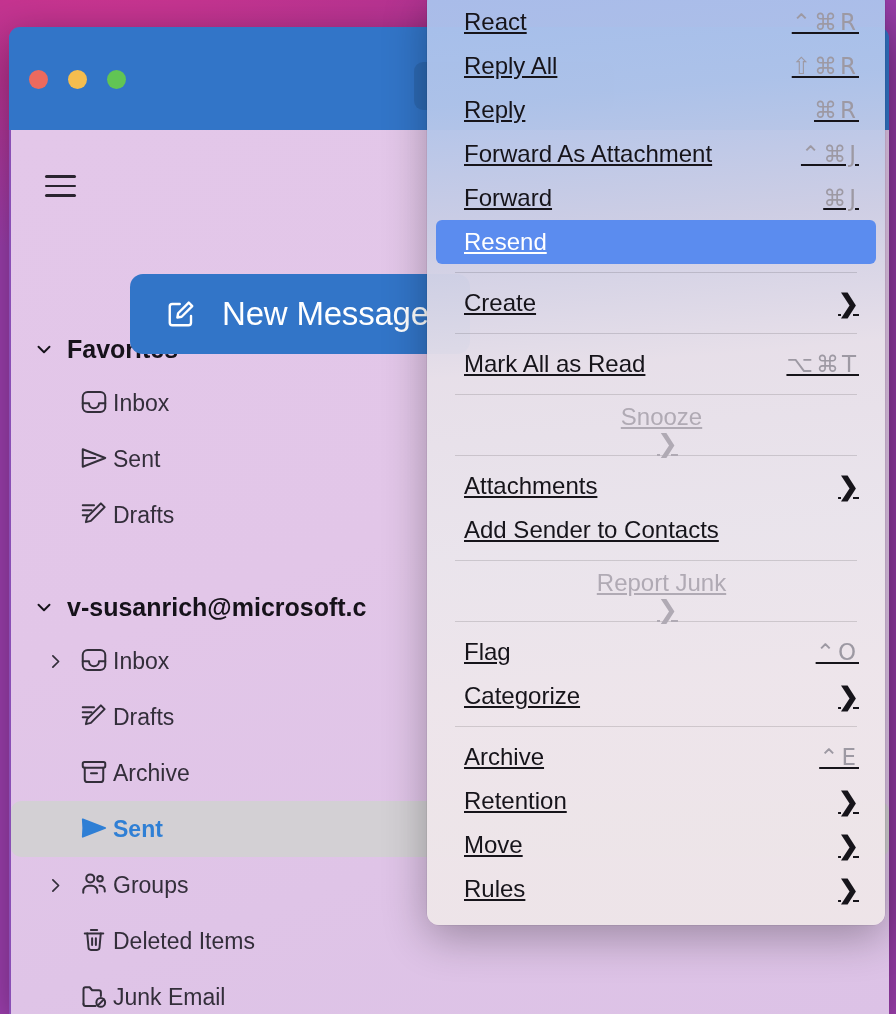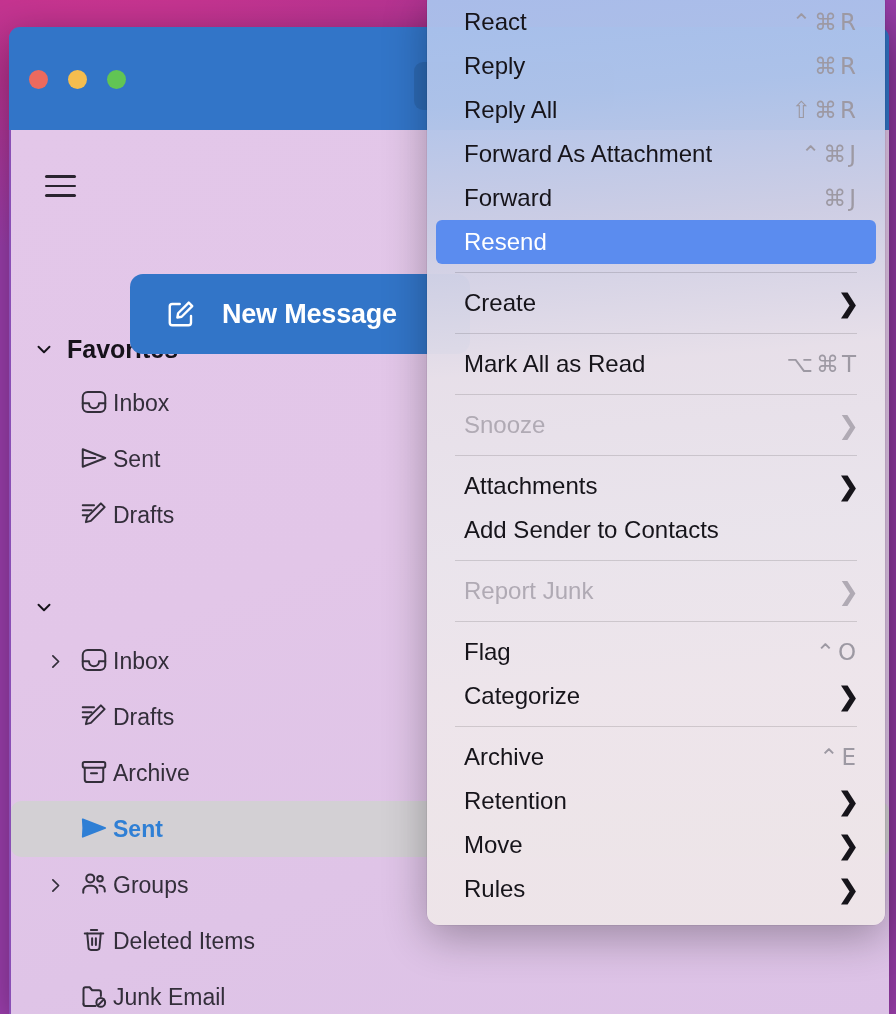--- a/index.html
+++ b/index.html
@@ -79,21 +79,21 @@
     border-radius: 13px;
     display: flex; align-items: center;
     color: #fff;
     border: none;
   }
   .new-message-btn .compose-icon {
     margin-left: 36px; width: 30px; height: 30px; flex: none;
   }
   .new-message-btn .nm-label {
     margin-left: 26px;
-    font-size: 27px; font-weight: 700; letter-spacing: -.2px;
+    font-size: 33px; font-weight: 400; letter-spacing: -.2px;
     white-space: nowrap;
   }
 
   .section-header {
     display: flex; align-items: center;
     height: 52px;
     padding-left: 22px;
     font-size: 25px; font-weight: 700; color: #16121a;
   }
   .section-header .twisty { width: 34px; flex: none; }
@@ -146,26 +146,27 @@
   .menu-item {
     position: relative;
     height: 44px;
     display: flex; align-items: center;
     padding: 0 17px 0 28px;
     margin: 0 9px;
     border-radius: 6px;
     color: #16141a;
     font-size: 24px;
     white-space: nowrap;
+    text-decoration: underline;
   }
   .menu-item.highlighted {
     background: #5b8cef;
     color: #ffffff;
   }
-  .menu-item.disabled { color: #b0aab4; }
+  .menu-item.disabled { color: #b0aab4; flex-direction: column; }
   .menu-item .mi-label { flex: 1 1 auto; }
   .menu-item .mi-shortcut {
     font-size: 23px;
     color: #9d99a3;
     letter-spacing: 3px;
     font-family: "DejaVu Sans", sans-serif;
   }
   .menu-item .chev {
     color: #16141a;
     font-size: 25px; font-weight: 700;
@@ -261,20 +262,21 @@
       </div>
 
       <div style="height:38px"></div>
 
       <div class="section-header">
         <span class="twisty">
           <svg viewBox="0 0 24 24" width="22" height="22" fill="none" stroke="#16121a" stroke-width="2.1" stroke-linecap="round" stroke-linejoin="round">
             <path d="M6 9.5 12 15.5 18 9.5"></path>
           </svg>
         </span>
+        <span class="sh-label">v-susanrich@microsoft.c</span>
       </div>
 
       <div>
         <div class="folder-row">
           <span class="twisty-slot">
             <svg viewBox="0 0 24 24" width="21" height="21" fill="none" stroke="#332e3a" stroke-width="2" stroke-linecap="round" stroke-linejoin="round">
               <path d="M9 5.5 15.5 12 9 18.5"></path>
             </svg>
           </span>
           <span class="ficon">
@@ -365,28 +367,28 @@
       </div>
     </div>
   </div>
 
   <div class="context-menu" id="context-menu">
       <div class="menu-item">
         <span class="mi-label">React</span>
         <span class="mi-shortcut">⌃⌘R</span>
       </div>
       <div class="menu-item">
+        <span class="mi-label">Reply All</span>
+        <span class="mi-shortcut">⇧⌘R</span>
+      </div>
+      <div class="menu-item">
         <span class="mi-label">Reply</span>
         <span class="mi-shortcut">⌘R</span>
       </div>
       <div class="menu-item">
-        <span class="mi-label">Reply All</span>
-        <span class="mi-shortcut">⇧⌘R</span>
-      </div>
-      <div class="menu-item">
         <span class="mi-label">Forward As Attachment</span>
         <span class="mi-shortcut">⌃⌘J</span>
       </div>
       <div class="menu-item">
         <span class="mi-label">Forward</span>
         <span class="mi-shortcut">⌘J</span>
       </div>
       <div class="menu-item highlighted">
         <span class="mi-label">Resend</span>
       </div>

